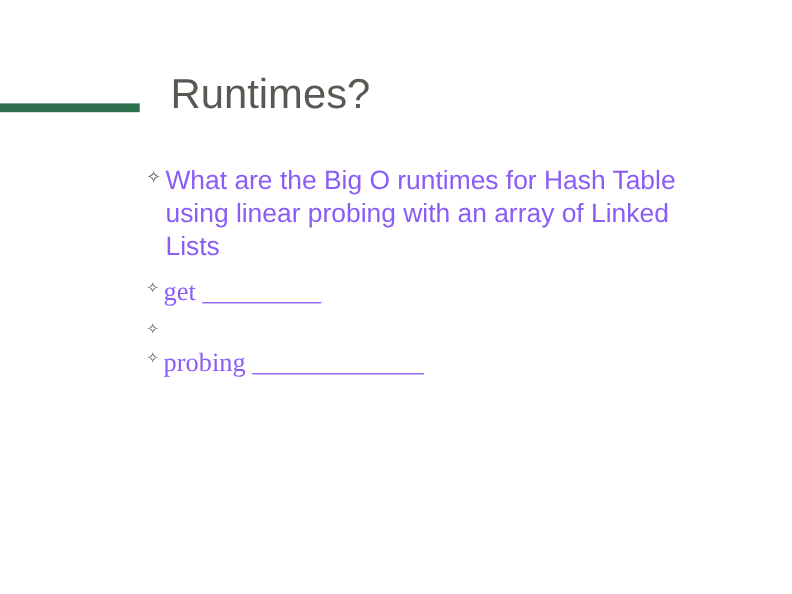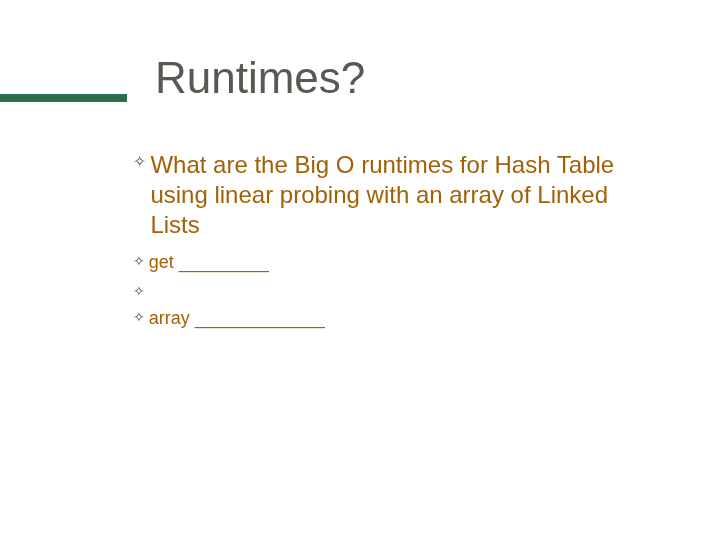--- a/index.html
+++ b/index.html
@@ -21,23 +21,23 @@
   .accent-bar {
     position: absolute;
     top: 94px;
     left: 0;
     width: 127px;
     height: 8px;
     background: #2d6e4c;
   }
   .title {
     position: absolute;
-    top: 54px;
+    top: 66px;
     left: 155px;
-    font-size: 44px;
+    font-size: 38px;
     line-height: 1.1;
     color: #555a52;
   }
   .content {
     position: absolute;
     top: 150px;
     left: 133px;
     width: 490px;
   }
   .bullet {
@@ -50,25 +50,26 @@
     font-family: "Segoe UI Symbol", "Arial Unicode MS", sans-serif;
     font-size: 16px;
     line-height: 1.1;
     margin-top: 3px;
     margin-right: 4px;
     color: #4e554b;
   }
   .b-main {
     font-size: 24px;
     line-height: 1.25;
-    color: #a16207;
+    color: #8b5cf6;
   }
   .sub .b-main {
-    font-size: 18px;
+    font-size: 24px;
     line-height: 1.35;
+    font-family: Liberation Serif, serif;
   }
   .sub .b-icon {
     font-size: 14px;
     margin-top: 4px;
   }
   .sublist {
     margin-top: 10px;
   }
 </style>
 </head>
@@ -90,18 +91,18 @@
     <div class="sublist">
       <div class="bullet sub">
         <span class="b-icon">✧</span>
         <span class="b-main">get  _________</span>
       </div>
       <div class="bullet sub">
         <span class="b-icon">✧</span>
       </div>
       <div class="bullet sub">
         <span class="b-icon">✧</span>
-        <span class="b-main">array  _____________</span>
+        <span class="b-main">probing  _____________</span>
       </div>
     </div>
 
   </div>
 </div>
 
 </body></html>

